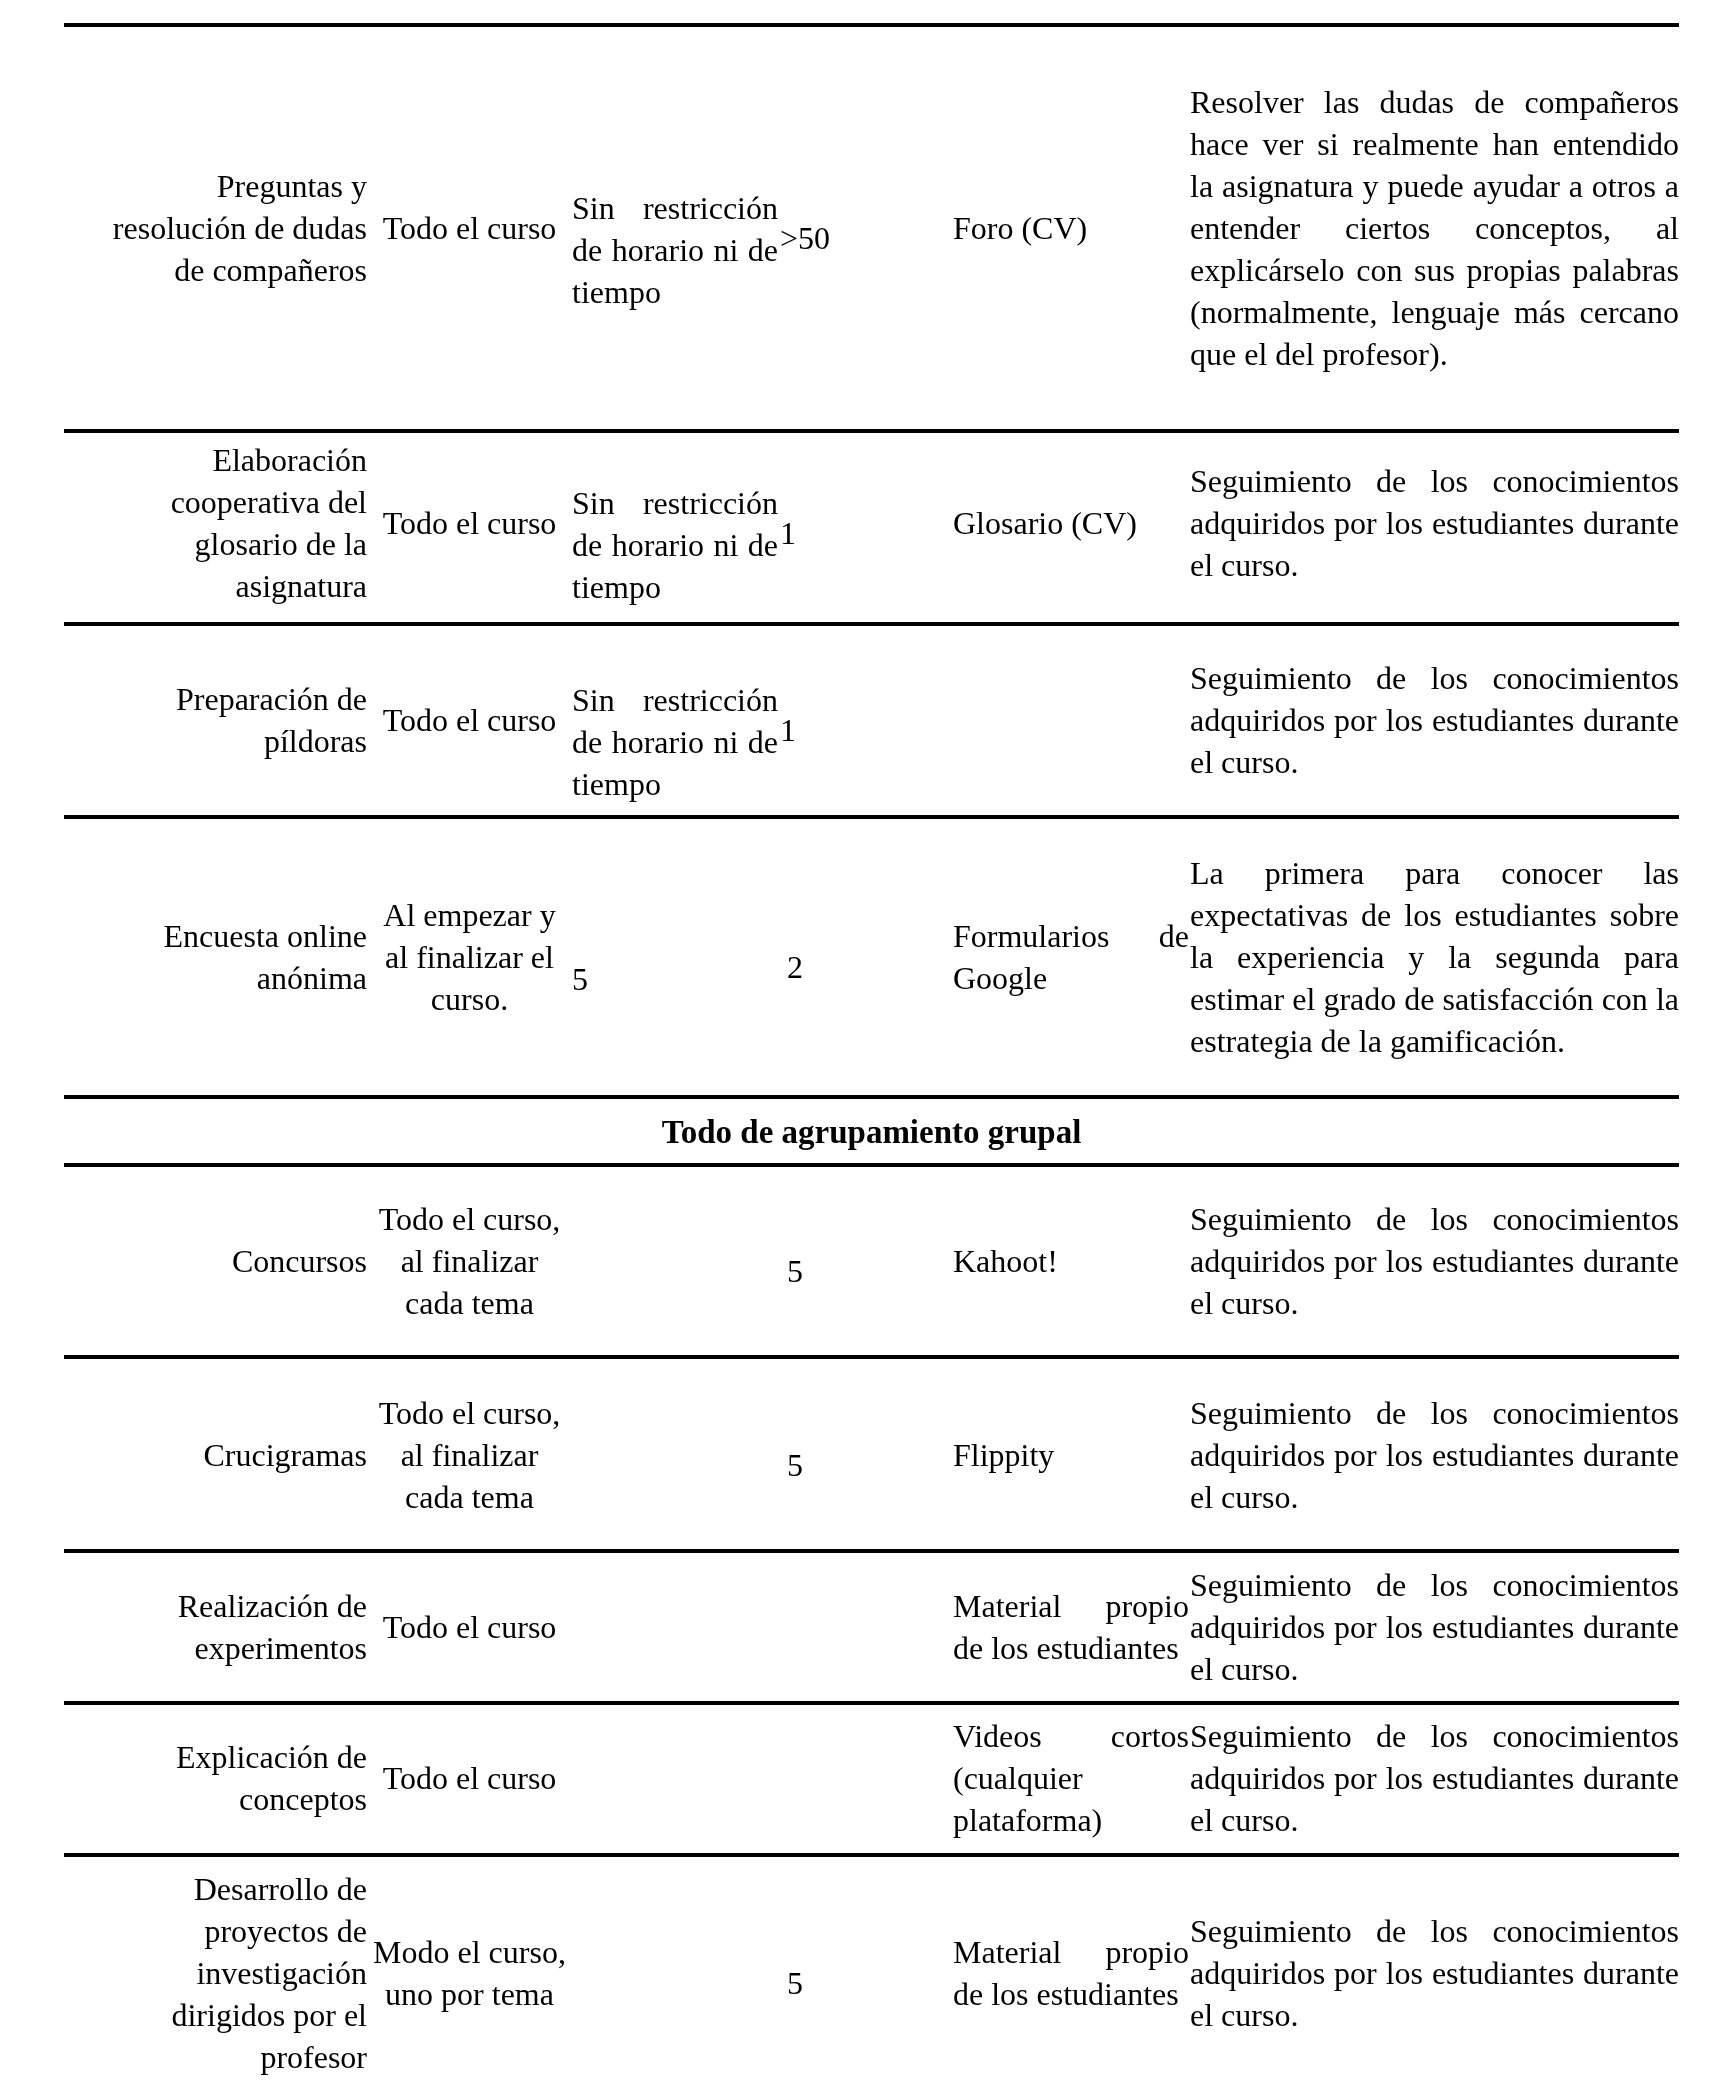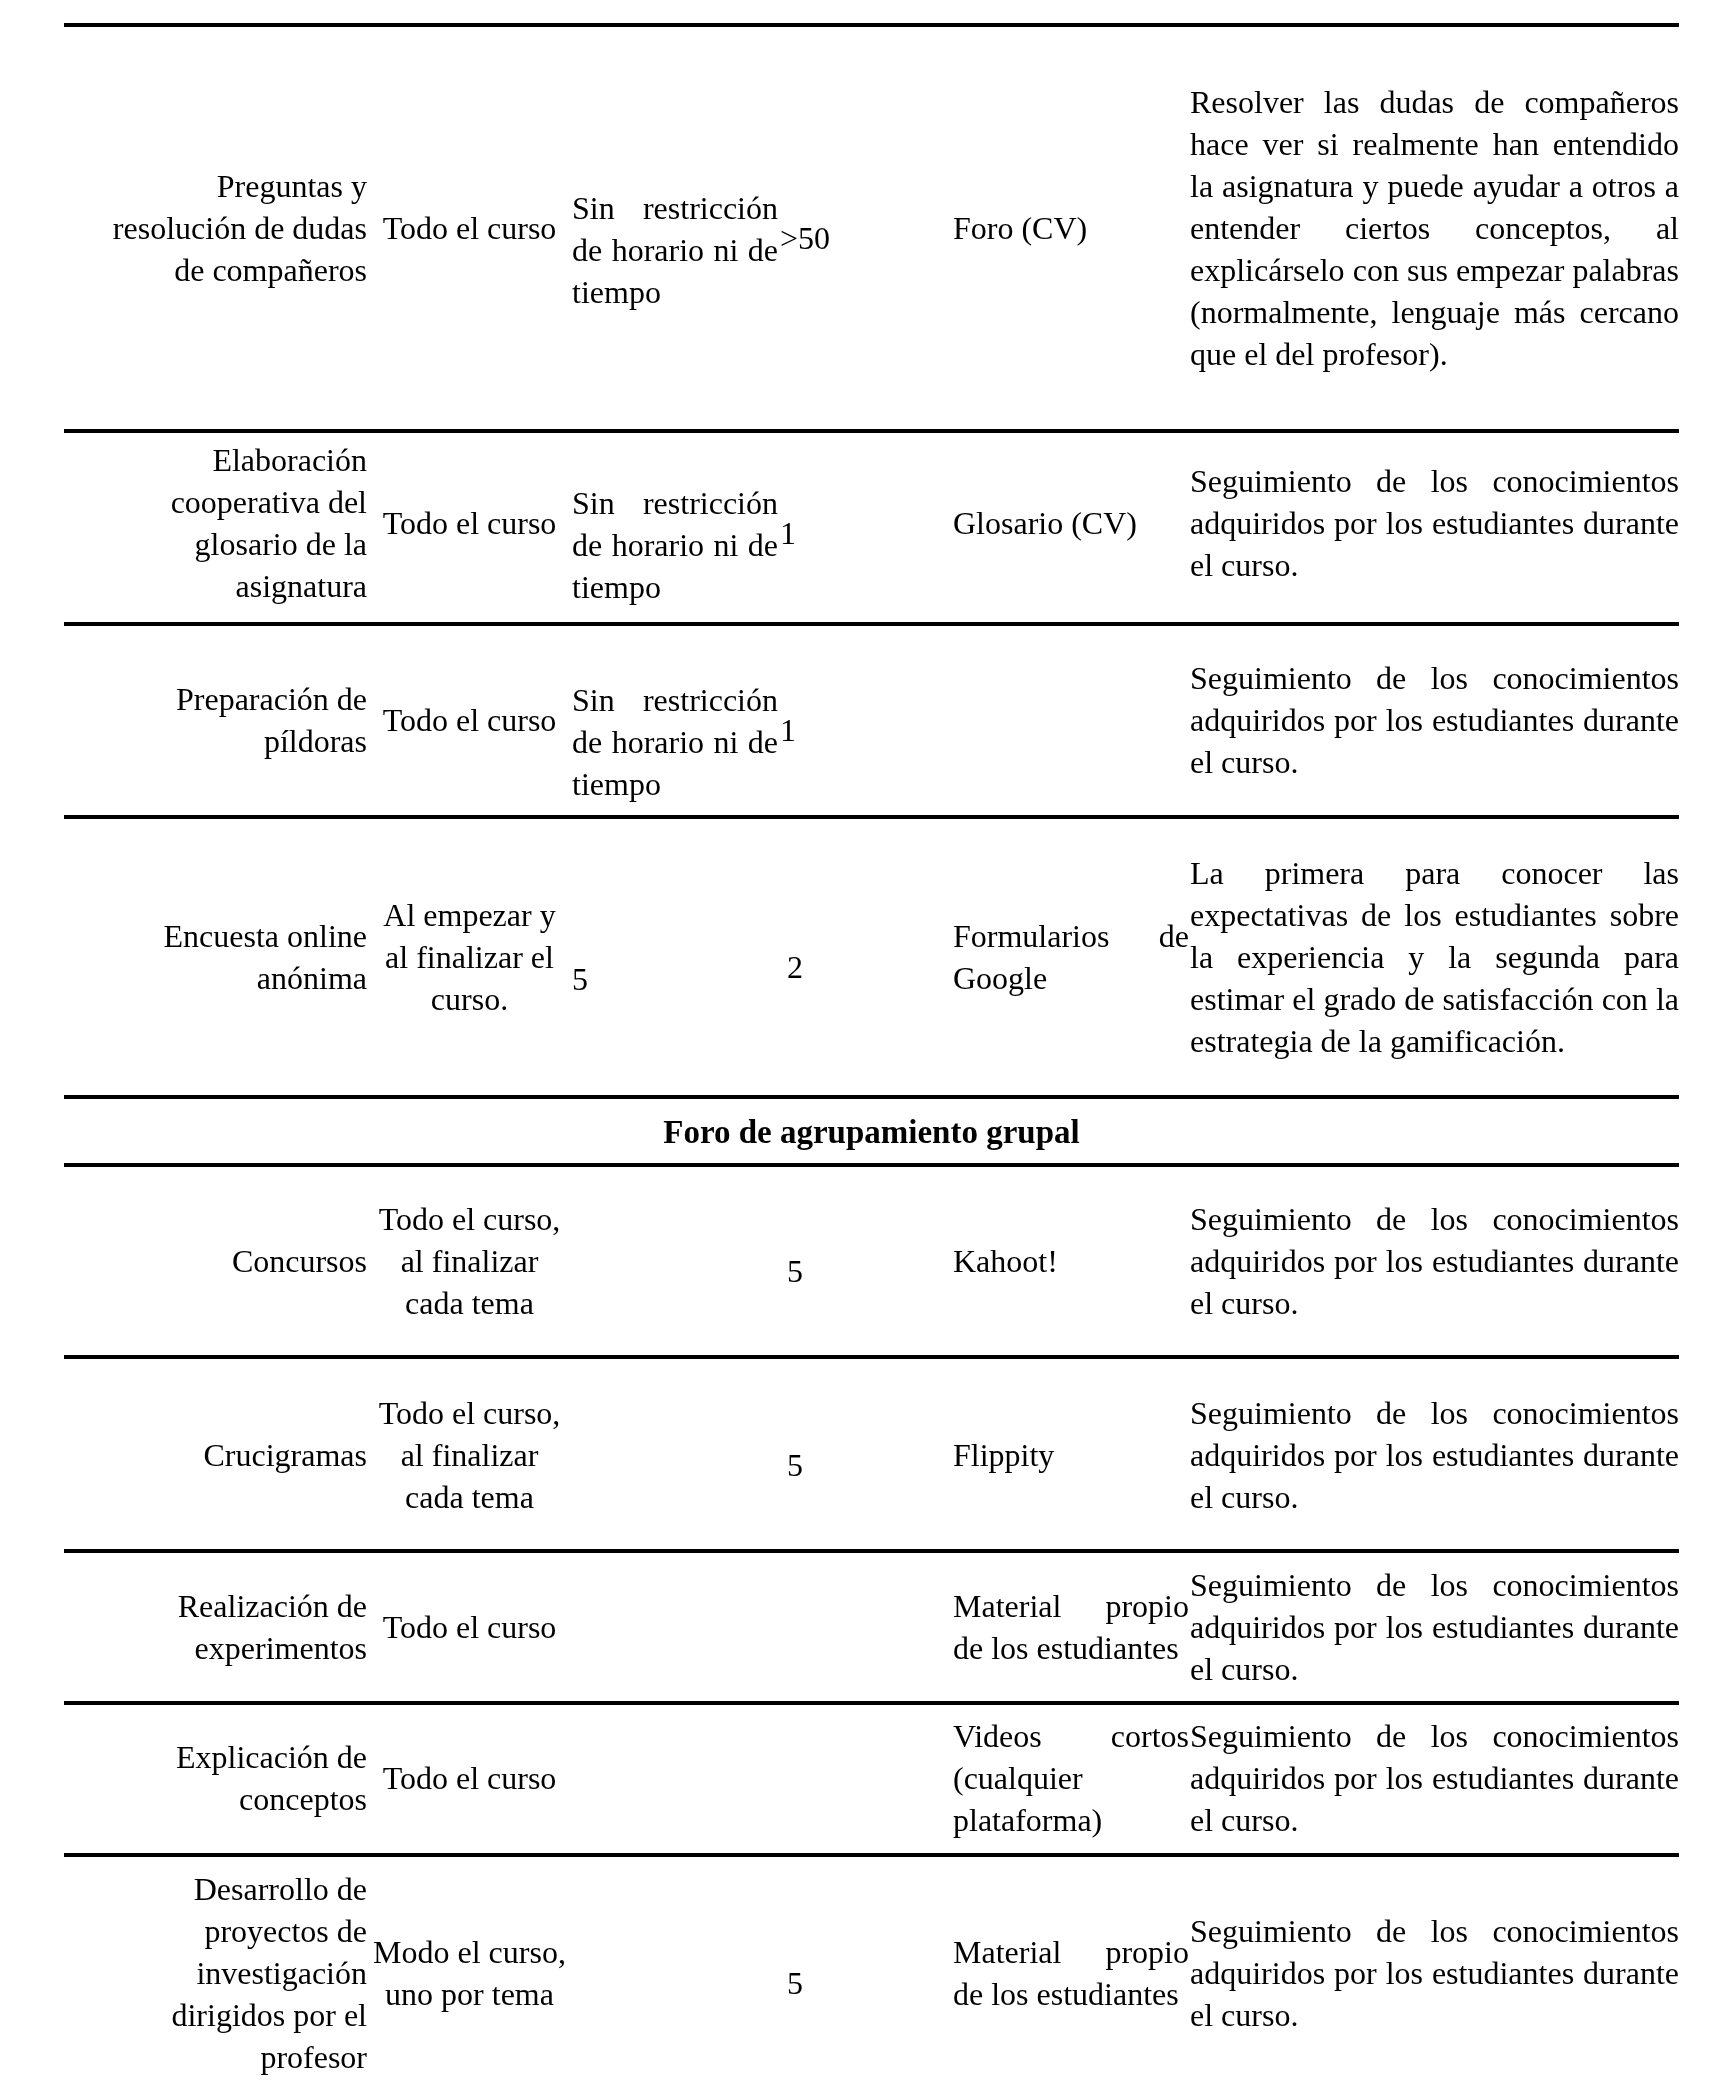--- a/index.html
+++ b/index.html
@@ -54,21 +54,21 @@
     <div class="cell c3">
         <span>Sin restricción de horario ni de tiempo</span>
       </div>
     <div class="cell c4">
         <span>&gt;50</span>
       </div>
     <div class="cell c5">
         <span>Foro (CV)</span>
       </div>
     <div class="cell c6">
-        <span>Resolver las dudas de compañeros hace ver si realmente han entendido la asignatura y puede ayudar a otros a entender ciertos conceptos, al explicárselo con sus empezar palabras (normalmente, lenguaje más cercano que el del profesor).</span>
+        <span>Resolver las dudas de compañeros hace ver si realmente han entendido la asignatura y puede ayudar a otros a entender ciertos conceptos, al explicárselo con sus propias palabras (normalmente, lenguaje más cercano que el del profesor).</span>
       </div>
   </div>
 
   <div class="row" style="top:428px;height:190px">
     <div class="cell c1">
         <span>Elaboración cooperativa del glosario de la asignatura</span>
       </div>
     <div class="cell c2">
         <span>Todo el curso</span>
       </div>
@@ -121,21 +121,21 @@
         <span>2</span>
       </div>
     <div class="cell c5">
         <span>Formularios de Google</span>
       </div>
     <div class="cell c6">
         <span>La primera para conocer las expectativas de los estudiantes sobre la experiencia y la segunda para estimar el grado de satisfacción con la estrategia de la gamificación.</span>
       </div>
   </div>
 
-  <div class="section-title">Foro de agrupamiento grupal</div>
+  <div class="section-title">Todo de agrupamiento grupal</div>
 
   <div class="row" style="top:1166px;height:189px">
     <div class="cell c1">
         <span>Concursos</span>
       </div>
     <div class="cell c2">
         <span>Todo el curso, al finalizar cada tema</span>
       </div>
     <div class="cell c3">
         <span></span>

